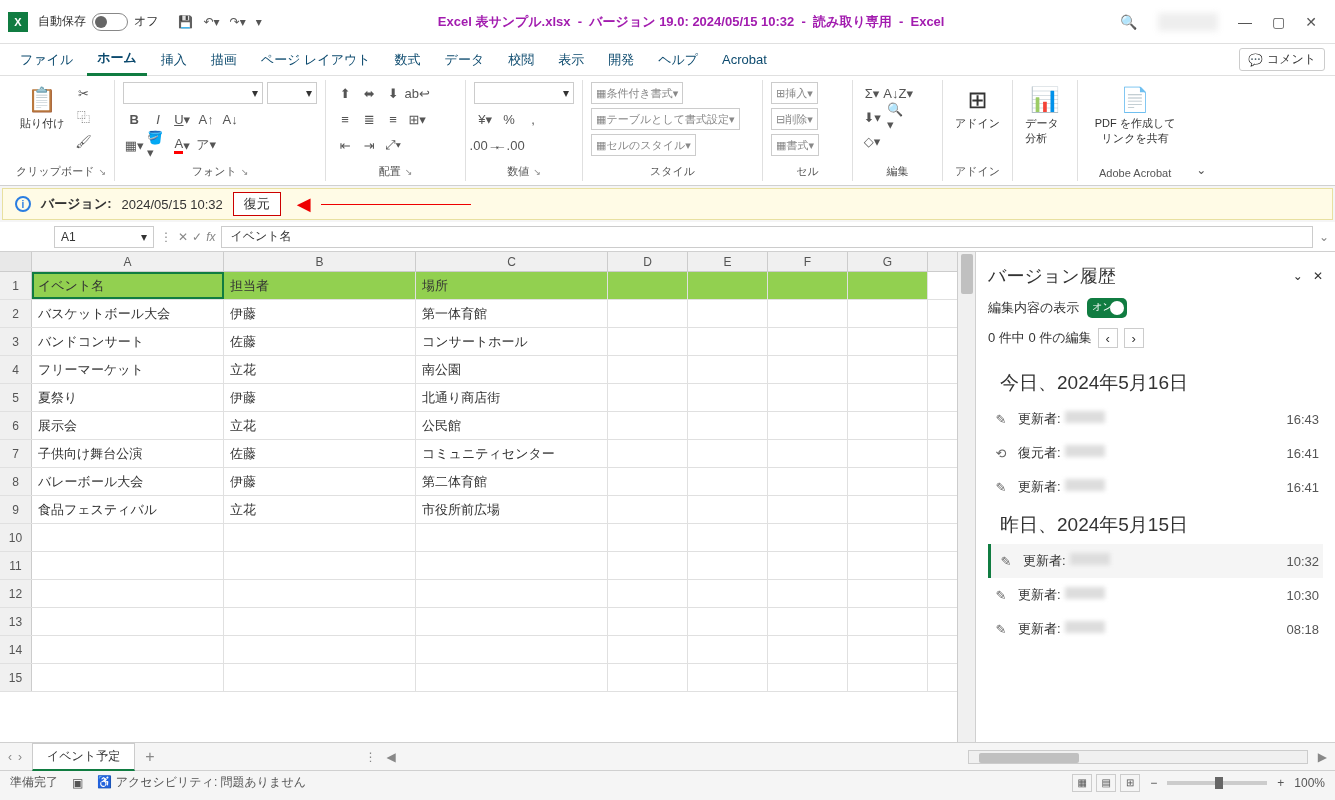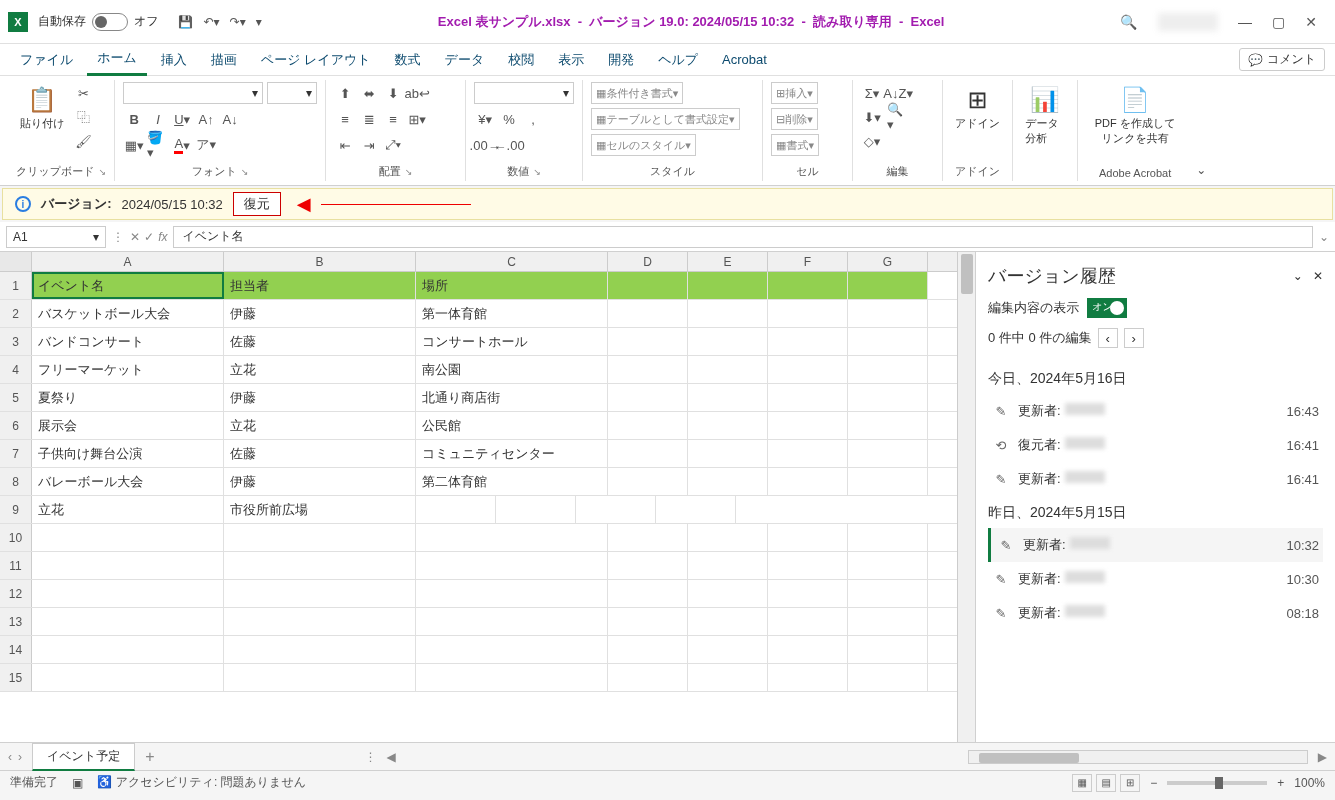--- a/index.html
+++ b/index.html
@@ -9,39 +9,39 @@
 .autosave { display: flex; align-items: center; gap: 6px; margin-right: 10px; }
 .toggle-off { width: 36px; height: 18px; border: 1px solid #888; border-radius: 10px; position: relative; background: #fff; }
 .toggle-off::after { content: ""; width: 12px; height: 12px; background: #666; border-radius: 50%; position: absolute; left: 2px; top: 2px; }
 .qat { display: flex; gap: 10px; align-items: center; margin: 0 10px; color: #555; }
 .qat span { cursor: pointer; }
 .title-text { flex: 1; text-align: center; color: #a21caf; font-size: 13px; font-weight: bold; }
 .window-controls { display: flex; gap: 20px; align-items: center; padding: 0 10px; color: #555; }
 .window-controls span { cursor: pointer; font-size: 14px; }
 .tabs { height: 32px; background: #fff; display: flex; align-items: center; padding: 0 10px; gap: 4px; border-bottom: 1px solid #e0e0e0; }
 .tab { padding: 6px 10px; cursor: pointer; font-size: 13px; color: #0c4a6e; }
-.tab.active { border-bottom: 3px solid #107c41; font-weight: 400; }
+.tab.active { border-bottom: 3px solid #107c41; font-weight: 700; }
 .comment-btn { margin-left: auto; border: 1px solid #ccc; padding: 2px 8px; border-radius: 3px; display: flex; align-items: center; gap: 4px; cursor: pointer; }
 .ribbon { height: 110px; background: #fff; display: flex; border-bottom: 1px solid #d0d0d0; padding: 4px 8px; }
 .ribbon-group { border-right: 1px solid #e0e0e0; padding: 2px 8px; display: flex; flex-direction: column; justify-content: space-between; }
 .ribbon-group-body { display: flex; gap: 4px; align-items: flex-start; flex: 1; }
 .ribbon-group-label { text-align: center; font-size: 11px; color: #555; display: flex; align-items: center; justify-content: center; gap: 4px; }
 .ribbon-btn-big { display: flex; flex-direction: column; align-items: center; gap: 2px; padding: 4px; cursor: pointer; font-size: 11px; }
 .ribbon-btn-big .ico { font-size: 24px; }
 .ribbon-col { display: flex; flex-direction: column; gap: 2px; }
 .ribbon-btn-sm { width: 22px; height: 22px; display: flex; align-items: center; justify-content: center; cursor: pointer; color: #555; font-size: 13px; }
 .ribbon-wide { border: 1px solid #ccc; height: 22px; padding: 0 4px; display: flex; align-items: center; font-size: 11px; color: #888; }
 .combo { border: 1px solid #ccc; background: #fff; height: 22px; padding: 0 4px; display: flex; align-items: center; justify-content: space-between; min-width: 50px; }
 .notice-bar { height: 32px; background: #fffbe6; border: 1px solid #e8e0a0; display: flex; align-items: center; padding: 0 12px; gap: 10px; font-size: 13px; margin: 2px; }
 .notice-bar .info-ico { color: #2a7de1; font-weight: bold; border: 2px solid #2a7de1; border-radius: 50%; width: 16px; height: 16px; display: flex; align-items: center; justify-content: center; font-size: 10px; }
 .restore-btn { border: 1px solid #c00; padding: 2px 10px; cursor: pointer; background: #fff; }
 .arrow-left { color: #e00; font-size: 18px; margin-left: 6px; }
 .arrow-line { display: inline-block; width: 150px; height: 1px; background: #e00; vertical-align: middle; }
 .formula-bar { height: 30px; background: #fff; display: flex; align-items: center; border-bottom: 1px solid #d0d0d0; padding: 0 6px; gap: 6px; }
-.name-box { border: 1px solid #ccc; width: 100px; height: 22px; padding: 0 6px; display: flex; align-items: center; justify-content: space-between; }
+.name-box { border: 1px solid #ccc; width: 100px; height: 22px; padding: 0 6px; display: flex; align-items: center; justify-content: space-between; margin-left: 48px; }
 .fx-controls { display: flex; gap: 4px; color: #888; }
 .fx-controls span { cursor: pointer; }
 .formula-input { flex: 1; border: 1px solid #ccc; height: 22px; padding: 0 8px; display: flex; align-items: center; }
 .main-area { display: flex; height: 490px; }
 .grid-area { flex: 1; display: flex; flex-direction: column; background: #fff; position: relative; }
 .col-headers { display: flex; height: 20px; background: #f0f0f0; border-bottom: 1px solid #ccc; }
 .corner { width: 32px; border-right: 1px solid #ccc; background: #e8e8e8; }
 .col-h { border-right: 1px solid #ccc; text-align: center; color: #555; font-size: 12px; line-height: 20px; }
 .col-h.A { width: 192px; } .col-h.B { width: 192px; } .col-h.C { width: 192px; }
 .col-h.D, .col-h.E, .col-h.F, .col-h.G { width: 80px; }
@@ -52,26 +52,26 @@
 .cell.A { width: 192px; } .cell.B { width: 192px; } .cell.C { width: 192px; }
 .cell.D, .cell.E, .cell.F, .cell.G { width: 80px; }
 .header-row .cell { background: #92d050; }
 .active-cell { outline: 2px solid #107c41; outline-offset: -2px; }
 .vscroll { width: 18px; background: #f0f0f0; border-left: 1px solid #ccc; position: relative; }
 .vscroll-thumb { position: absolute; top: 2px; left: 3px; width: 12px; height: 40px; background: #c0c0c0; border-radius: 2px; }
 .version-pane { width: 360px; background: #fff; border-left: 1px solid #d0d0d0; padding: 12px; display: flex; flex-direction: column; }
 .vp-header { display: flex; justify-content: space-between; align-items: center; margin-bottom: 10px; }
 .vp-title { font-size: 18px; }
 .vp-show-edits { display: flex; align-items: center; gap: 8px; font-size: 13px; margin-bottom: 10px; }
-.toggle-on { width: 40px; height: 20px; background: #107c41; border-radius: 0; position: relative; }
+.toggle-on { width: 40px; height: 20px; background: #107c41; border-radius: 5px; position: relative; }
 .toggle-on::after { content: ""; width: 14px; height: 14px; background: #fff; border-radius: 50%; position: absolute; right: 3px; top: 3px; }
 .toggle-on-label { position: absolute; left: 5px; top: 2px; color: #fff; font-size: 10px; }
 .vp-nav { display: flex; align-items: center; gap: 6px; font-size: 13px; margin-bottom: 14px; }
 .nav-btn { border: 1px solid #ccc; width: 20px; height: 20px; display: flex; align-items: center; justify-content: center; cursor: pointer; }
-.vp-date { font-size: 14px; margin: 8px 0 6px; }
+.vp-date { font-size: 19px; margin: 8px 12px 6px; }
 .vp-item { display: flex; align-items: center; gap: 8px; padding: 8px 4px; font-size: 13px; cursor: pointer; }
 .vp-item.selected { background: #f5f5f5; border-left: 3px solid #107c41; padding-left: 6px; }
 .vp-item .ico { width: 18px; text-align: center; color: #666; }
 .vp-item .label { flex: 1; }
 .vp-item .blur { display: inline-block; width: 40px; height: 12px; background: #ddd; filter: blur(2px); margin-left: 4px; }
 .vp-item .time { color: #555; }
 .sheet-tabs { height: 28px; background: #f5f5f5; border-top: 1px solid #d0d0d0; display: flex; align-items: center; padding: 0 8px; gap: 10px; }
 .sheet-nav { display: flex; gap: 6px; color: #888; }
 .sheet-tab { background: #fff; padding: 4px 14px; border: 1px solid #ccc; border-bottom: 2px solid #107c41; font-size: 12px; }
 .sheet-add { color: #888; cursor: pointer; font-size: 16px; }
@@ -410,20 +410,21 @@
           <div class="cell A">バレーボール大会</div>
           <div class="cell B">伊藤</div>
           <div class="cell C">第二体育館</div>
           <div class="cell D"></div>
           <div class="cell E"></div>
           <div class="cell F"></div>
           <div class="cell G"></div>
         </div>
         <div class="grid-row">
           <div class="row-h">9</div>
+          <div class="cell A">食品フェスティバル</div>
           <div class="cell B">立花</div>
           <div class="cell C">市役所前広場</div>
           <div class="cell D"></div>
           <div class="cell E"></div>
           <div class="cell F"></div>
           <div class="cell G"></div>
         </div>
         <div class="grid-row">
           <div class="row-h">10</div>
           <div class="cell A"></div>

